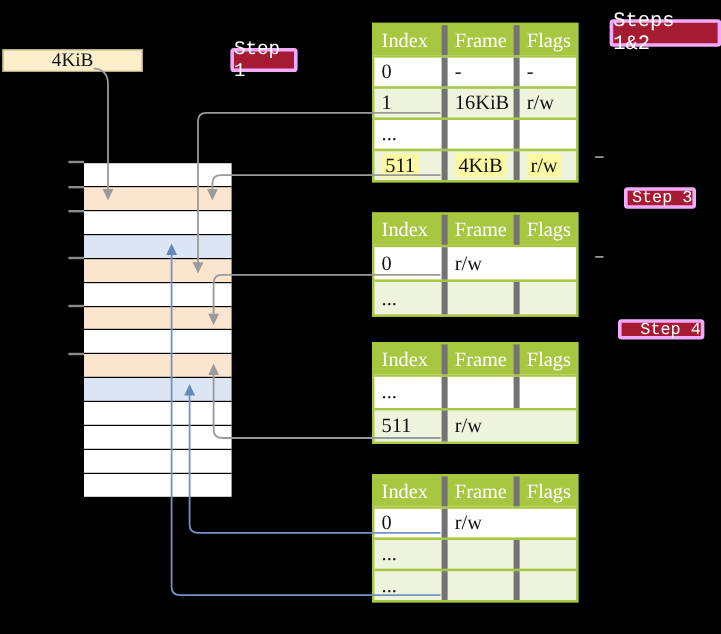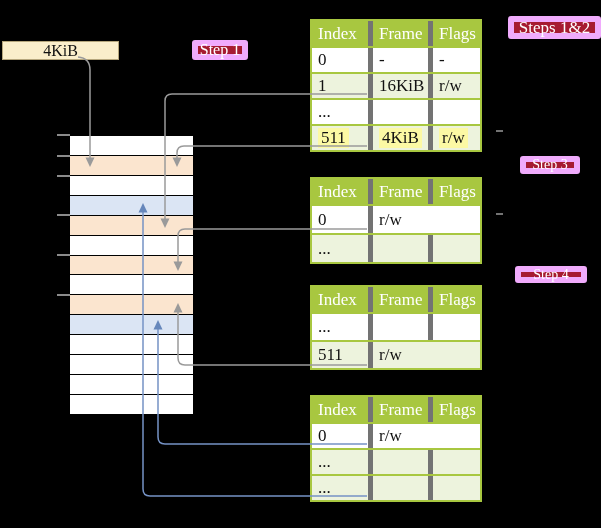--- a/index.html
+++ b/index.html
@@ -8,22 +8,22 @@
     font-family:"Liberation Serif","DejaVu Serif",serif;color:#111;
   }
   
   .box4k{
     position:absolute;left:2px;top:41px;width:117px;height:19px;
     background:#FAEECB;border:1px solid #b5a67c;box-sizing:border-box;
     display:flex;align-items:center;justify-content:center;font-size:16px;
   }
   
   .step{
-    position:absolute;background:#A61B31;border:6px solid #f0abfc;border-radius:3px;
-    color:#fff;display:flex;align-items:center;justify-content:center;box-sizing:border-box;
+    position:absolute;background:#A61B31;border:3px solid #f0abfc;border-radius:3px;
+    color:#fff;display:flex;align-items:center;justify-content:flex-end;box-sizing:border-box;font-family:Liberation Mono, monospace;
   }
   #step0{left:192px;top:40px;width:56px;height:20px;font-size:16px;}
   #steps12{left:508px;top:16px;width:93px;height:23px;font-size:17px;}
   #step3{left:520px;top:156px;width:60px;height:18px;font-size:14px;}
   #step4{left:515px;top:266px;width:72px;height:17px;font-size:14px;}
   
   .memcol{
     position:absolute;left:70px;top:136px;width:123px;height:278px;
     display:flex;flex-direction:column;
   }

